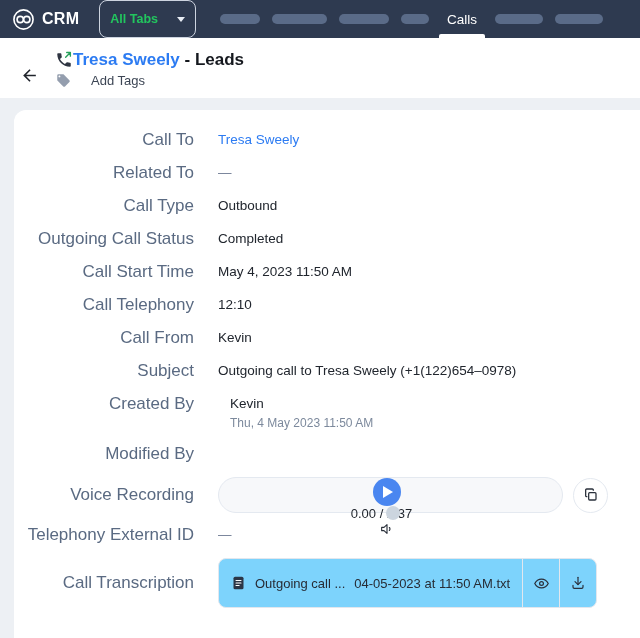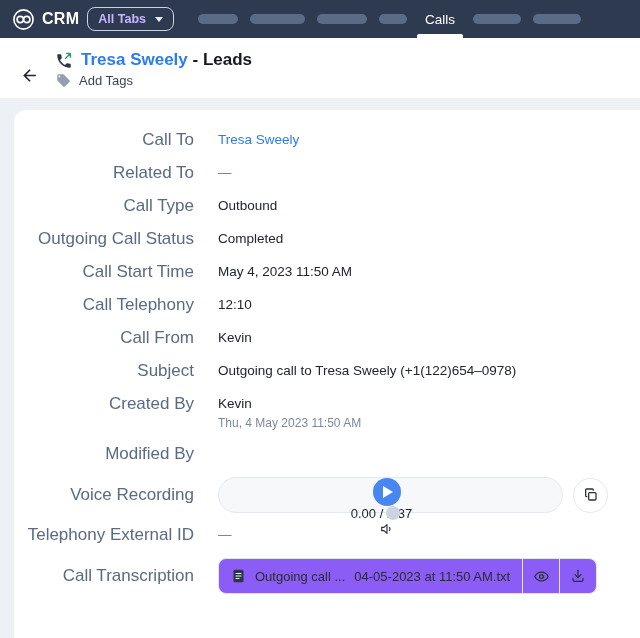--- a/index.html
+++ b/index.html
@@ -1,61 +1,61 @@
 <!DOCTYPE html>
 <html><head>
 <meta charset="utf-8">
 <style>
   * { margin:0; padding:0; box-sizing:border-box; }
   html,body { width:640px; height:638px; overflow:hidden; background:#edf0f4;
               font-family:"Liberation Sans", sans-serif; }
   .app { width:640px; height:638px; display:flex; flex-direction:column; }
 
   
-  .topbar { height:38px; background:#2e3a50; display:flex; align-items:center;
+  .topbar { height:38px; background:#2e3a50; display:flex; 
             padding:0 0 0 12px; flex-shrink:0; position:relative; }
   .brand { display:flex; align-items:center; gap:7px; }
   .brand-name { color:#ffffff; font-size:16px; font-weight:bold; letter-spacing:.3px; }
-  .alltabs-btn { margin-left:8px; display:flex; align-items:center; gap:9px;
+  .alltabs-btn { margin-left:20px; display:flex; align-items:center; gap:19px;
                  border:1.5px solid #cdd4e0; border-radius:8px; padding:4px 10px;
-                 color:#c4b5fd; font-size:12.5px; font-weight:bold; background:transparent;
+                 color:#22c55e; font-size:12.5px; font-weight:bold; background:transparent;
                  cursor:pointer; }
   .caret-down { width:0; height:0; border-left:4px solid transparent;
                 border-right:4px solid transparent; border-top:5px solid #e8edf5; }
   .nav { display:flex; align-items:center; margin-left:24px; gap:12px; height:100%; }
   .pill { height:10px; border-radius:5px; background:#5a6b88; flex-shrink:0; }
   .tab-active { color:#ffffff; font-size:13.5px; position:relative; height:100%;
                 display:flex; align-items:center; padding:0 6px; cursor:pointer; }
   .tab-active::after { content:""; position:absolute; left:-2px; right:-2px; bottom:0;
                        height:4px; background:#ffffff; border-radius:2px 2px 0 0; }
 
   
   .header { background:#ffffff; padding:12px 16px 10px 20px; display:flex;
             align-items:center; gap:16px; flex-shrink:0; }
   .back-btn { cursor:pointer; display:flex; align-items:center; margin-top:12px; }
   .header-main { display:flex; flex-direction:column; gap:3px; }
-  .title-row { display:flex; align-items:flex-end; gap:8px; }
+  .title-row { display:flex; align-items:center; }
   .record-link { color:#2c7bf2; font-size:17px; font-weight:bold; cursor:pointer; }
   .record-suffix { color:#15181e; font-size:17px; font-weight:bold; }
-  .tags-row { display:flex; align-items:center; gap:8px; margin-left:1px; cursor:pointer; }
+  .tags-row { display:flex; align-items:center; gap:20px; margin-left:1px; cursor:pointer; }
   .tags-label { color:#3c4554; font-size:13px; }
 
   
   .content { flex:1; background:#edf0f4; padding:12px 0 0 14px; overflow:hidden; }
   .card { background:#ffffff; border-radius:12px 0 0 0; height:100%; width:100%;
           padding:20px 24px 0 0; }
   .field-row { display:flex; align-items:flex-start; margin-bottom:13px; }
   .field-row.center { align-items:center; }
   .f-label { width:180px; flex-shrink:0; text-align:right; color:#5a6a82;
              font-size:17px; line-height:20px; padding-right:0; }
   .f-value { margin-left:24px; color:#21262e; font-size:13.5px; line-height:20px; }
   .f-value.link { color:#2c7bf2; cursor:pointer; }
   .f-value.dash { color:#6b7890; }
   .sub-date { color:#7c899c; font-size:12px; line-height:16px; margin-top:1px; }
-  .tworow { margin-bottom:13px; }
+  .tworow { margin-bottom:13px;gap:12px; }
 
   
   .player-row { margin-top:6px; margin-bottom:12px; }
   .player-wrap { margin-left:24px; display:flex; align-items:center; }
   .player { width:345px; height:36px; background:#f7f8fa; border:1px solid #e4e9f0;
             border-radius:18px; display:flex; align-items:center; padding:0 12px 0 4px;flex-direction:column; }
   .play-btn { width:28px; height:28px; border-radius:50%; background:#4a86f0;
               display:flex; align-items:center; justify-content:center; cursor:pointer;
               flex-shrink:0; }
   .play-tri { width:0; height:0; border-top:6px solid transparent;
@@ -67,22 +67,22 @@
   .slider-thumb { position:absolute; top:0; left:0; width:14px; height:14px;
                   border-radius:50%; background:#ccd5df; }
   .time { color:#1e232b; font-size:13px; white-space:nowrap; margin-right:10px; }
   .vol { display:flex; align-items:center; cursor:pointer; }
   .copy-btn { width:35px; height:35px; border-radius:50%; background:#ffffff;
               border:1px solid #e4e9f0; display:flex; align-items:center;
               justify-content:center; margin-left:10px; cursor:pointer; }
 
   
   .chip-row { margin-top:4px; }
-  .chip { margin-left:24px; display:inline-flex; align-items:stretch; height:36px;
-          background:#8b5cf6; border:1px solid #e2e7ee; border-radius:8px; overflow:hidden;justify-content:space-between; }
+  .chip { margin-left:24px; display:inline-flex; align-items:stretch; height:50px;
+          background:#7dd3fc; border:1px solid #e2e7ee; border-radius:8px; overflow:hidden;justify-content:space-between; }
   .chip-main { display:flex; align-items:center; gap:9px; padding:0 12px; cursor:pointer; }
   .chip-name { color:#272c35; font-size:13px; white-space:nowrap; }
   .chip-sep { width:1px; background:#e2e7ee; }
   .chip-btn { display:flex; align-items:center; justify-content:center; width:36px;
               cursor:pointer; }
 
   svg { display:block; }
 </style>
 </head>
 <body>

